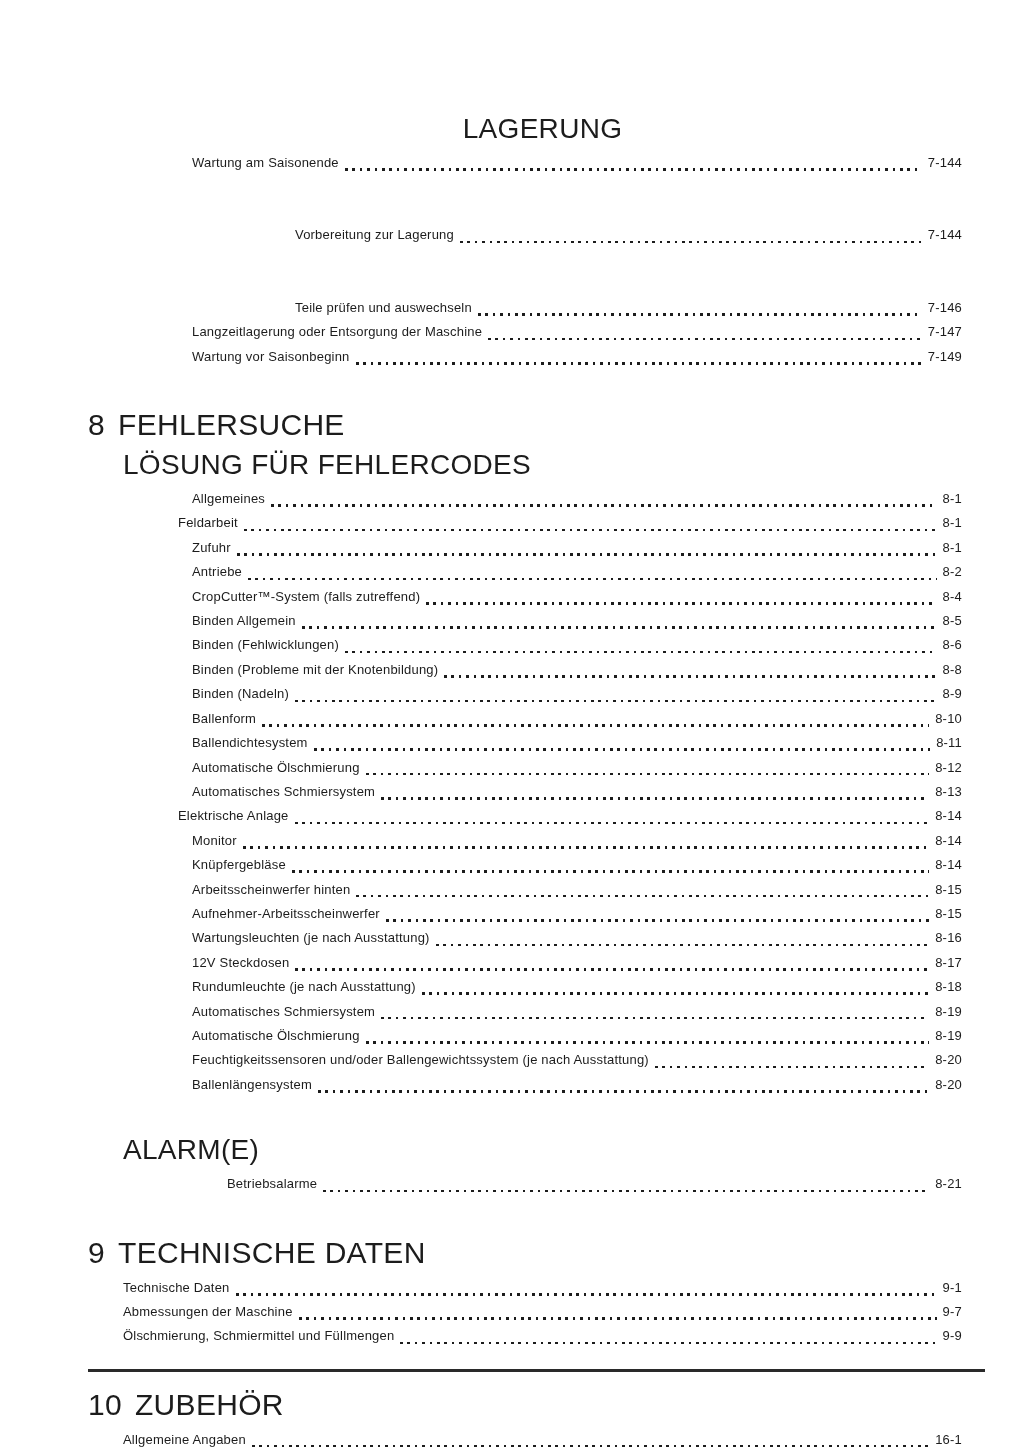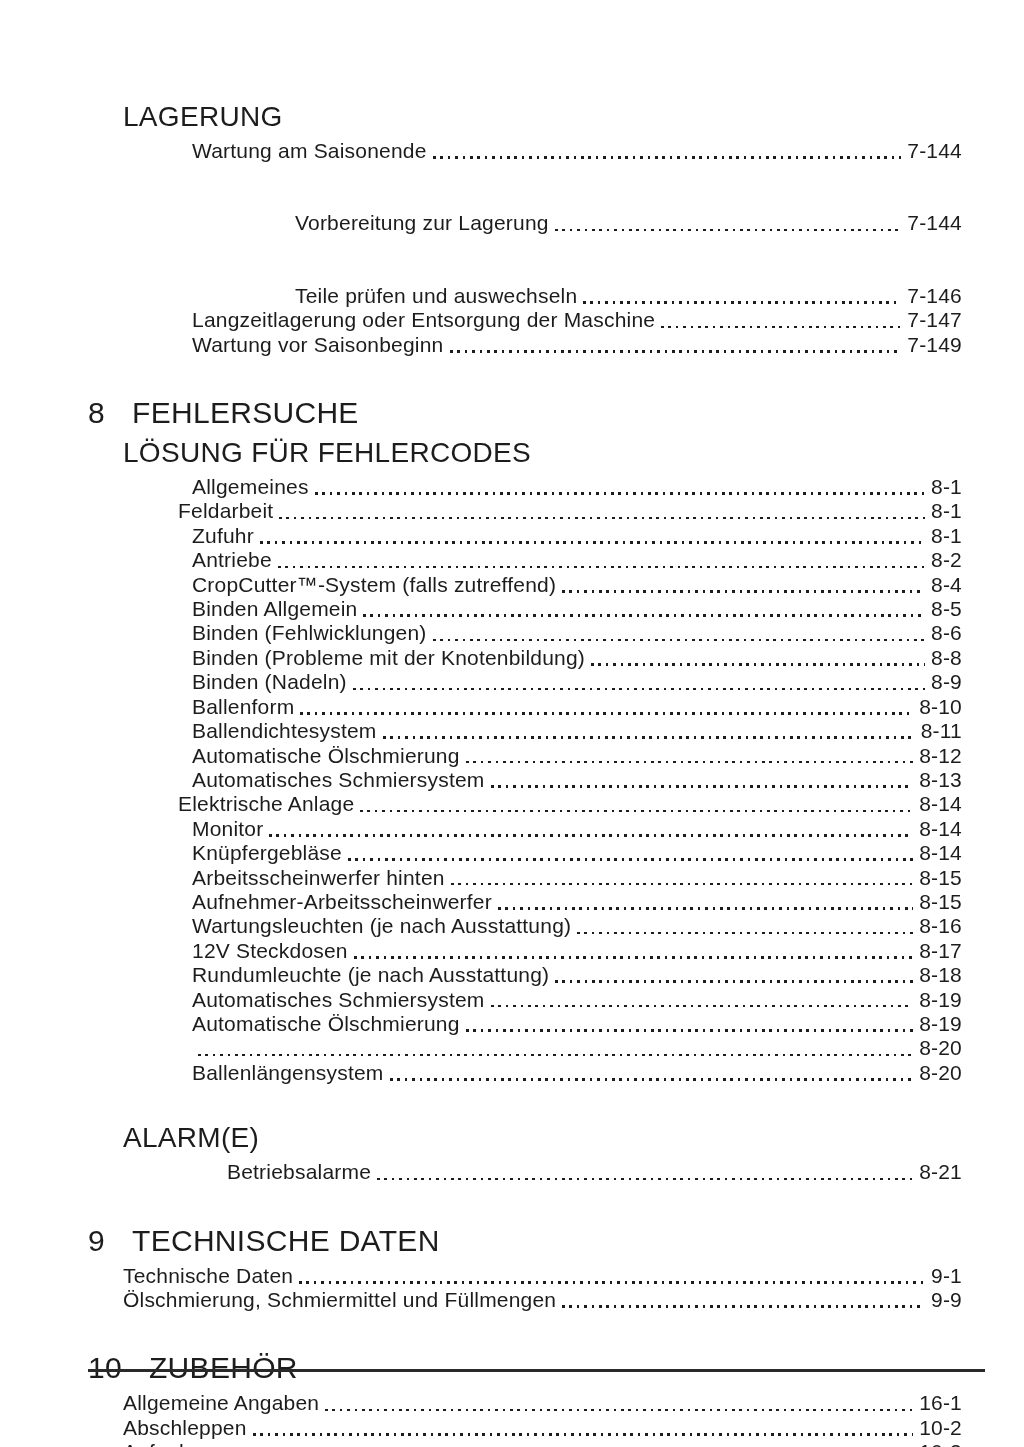--- a/index.html
+++ b/index.html
@@ -21,33 +21,33 @@
     width: 874px;
   }
   .heading-chapter {
     display: flex;
     align-items: baseline;
     font-size: 30px;
     line-height: 36px;
     letter-spacing: 0.3px;
     margin: 38px 0 5px 0;
   }
-  .heading-chapter .ch-title { margin-left: 27px; }
+  .heading-chapter .ch-title { margin-left: 13px; }
   .heading-sub {
     font-size: 28px;
     line-height: 34px;
     letter-spacing: 0.3px;
     margin: 5px 0 5px 35px;
   }
-  .heading-sub.first { margin-top: 0; }
+  .heading-sub.first { margin-top: 12px; text-align: center; }
   .heading-sub.gap { margin-top: 36px; }
   .row {
     display: flex;
     align-items: flex-end;
-    font-size: 21px;
+    font-size: 13px;
     line-height: 24.4px;
     letter-spacing: 0.2px;
   }
   .row .label { white-space: nowrap; }
   .row .leader {
     flex: 1 1 auto;
     min-width: 8px;
     height: 2.6px;
     margin: 0 6px 4.5px 6px;
     align-self: flex-end;
@@ -217,20 +217,21 @@
         <span class="label">Automatisches Schmiersystem</span>
         <span class="leader"></span>
         <span class="pnum">8-19</span>
       </div>
       <div class="row ind-2">
         <span class="label">Automatische Ölschmierung</span>
         <span class="leader"></span>
         <span class="pnum">8-19</span>
       </div>
       <div class="row ind-2">
+        <span class="label">Feuchtigkeitssensoren und/oder Ballengewichtssystem (je nach Ausstattung)</span>
         <span class="leader"></span>
         <span class="pnum">8-20</span>
       </div>
       <div class="row ind-2">
         <span class="label">Ballenlängensystem</span>
         <span class="leader"></span>
         <span class="pnum">8-20</span>
       </div>
       <div class="heading-sub gap">ALARM(E)</div>
       <div class="row ind-3">
@@ -239,20 +240,25 @@
         <span class="pnum">8-21</span>
       </div>
       <div class="heading-chapter">
         <span class="ch-num">9</span>
         <span class="ch-title">TECHNISCHE DATEN</span>
       </div>
       <div class="row ind-0">
         <span class="label">Technische Daten</span>
         <span class="leader"></span>
         <span class="pnum">9-1</span>
+      </div>
+      <div class="row ind-0">
+        <span class="label">Abmessungen der Maschine</span>
+        <span class="leader"></span>
+        <span class="pnum">9-7</span>
       </div>
       <div class="row ind-0">
         <span class="label">Ölschmierung, Schmiermittel und Füllmengen</span>
         <span class="leader"></span>
         <span class="pnum">9-9</span>
       </div>
       <div class="heading-chapter">
         <span class="ch-num">10</span>
         <span class="ch-title">ZUBEHÖR</span>
       </div>

